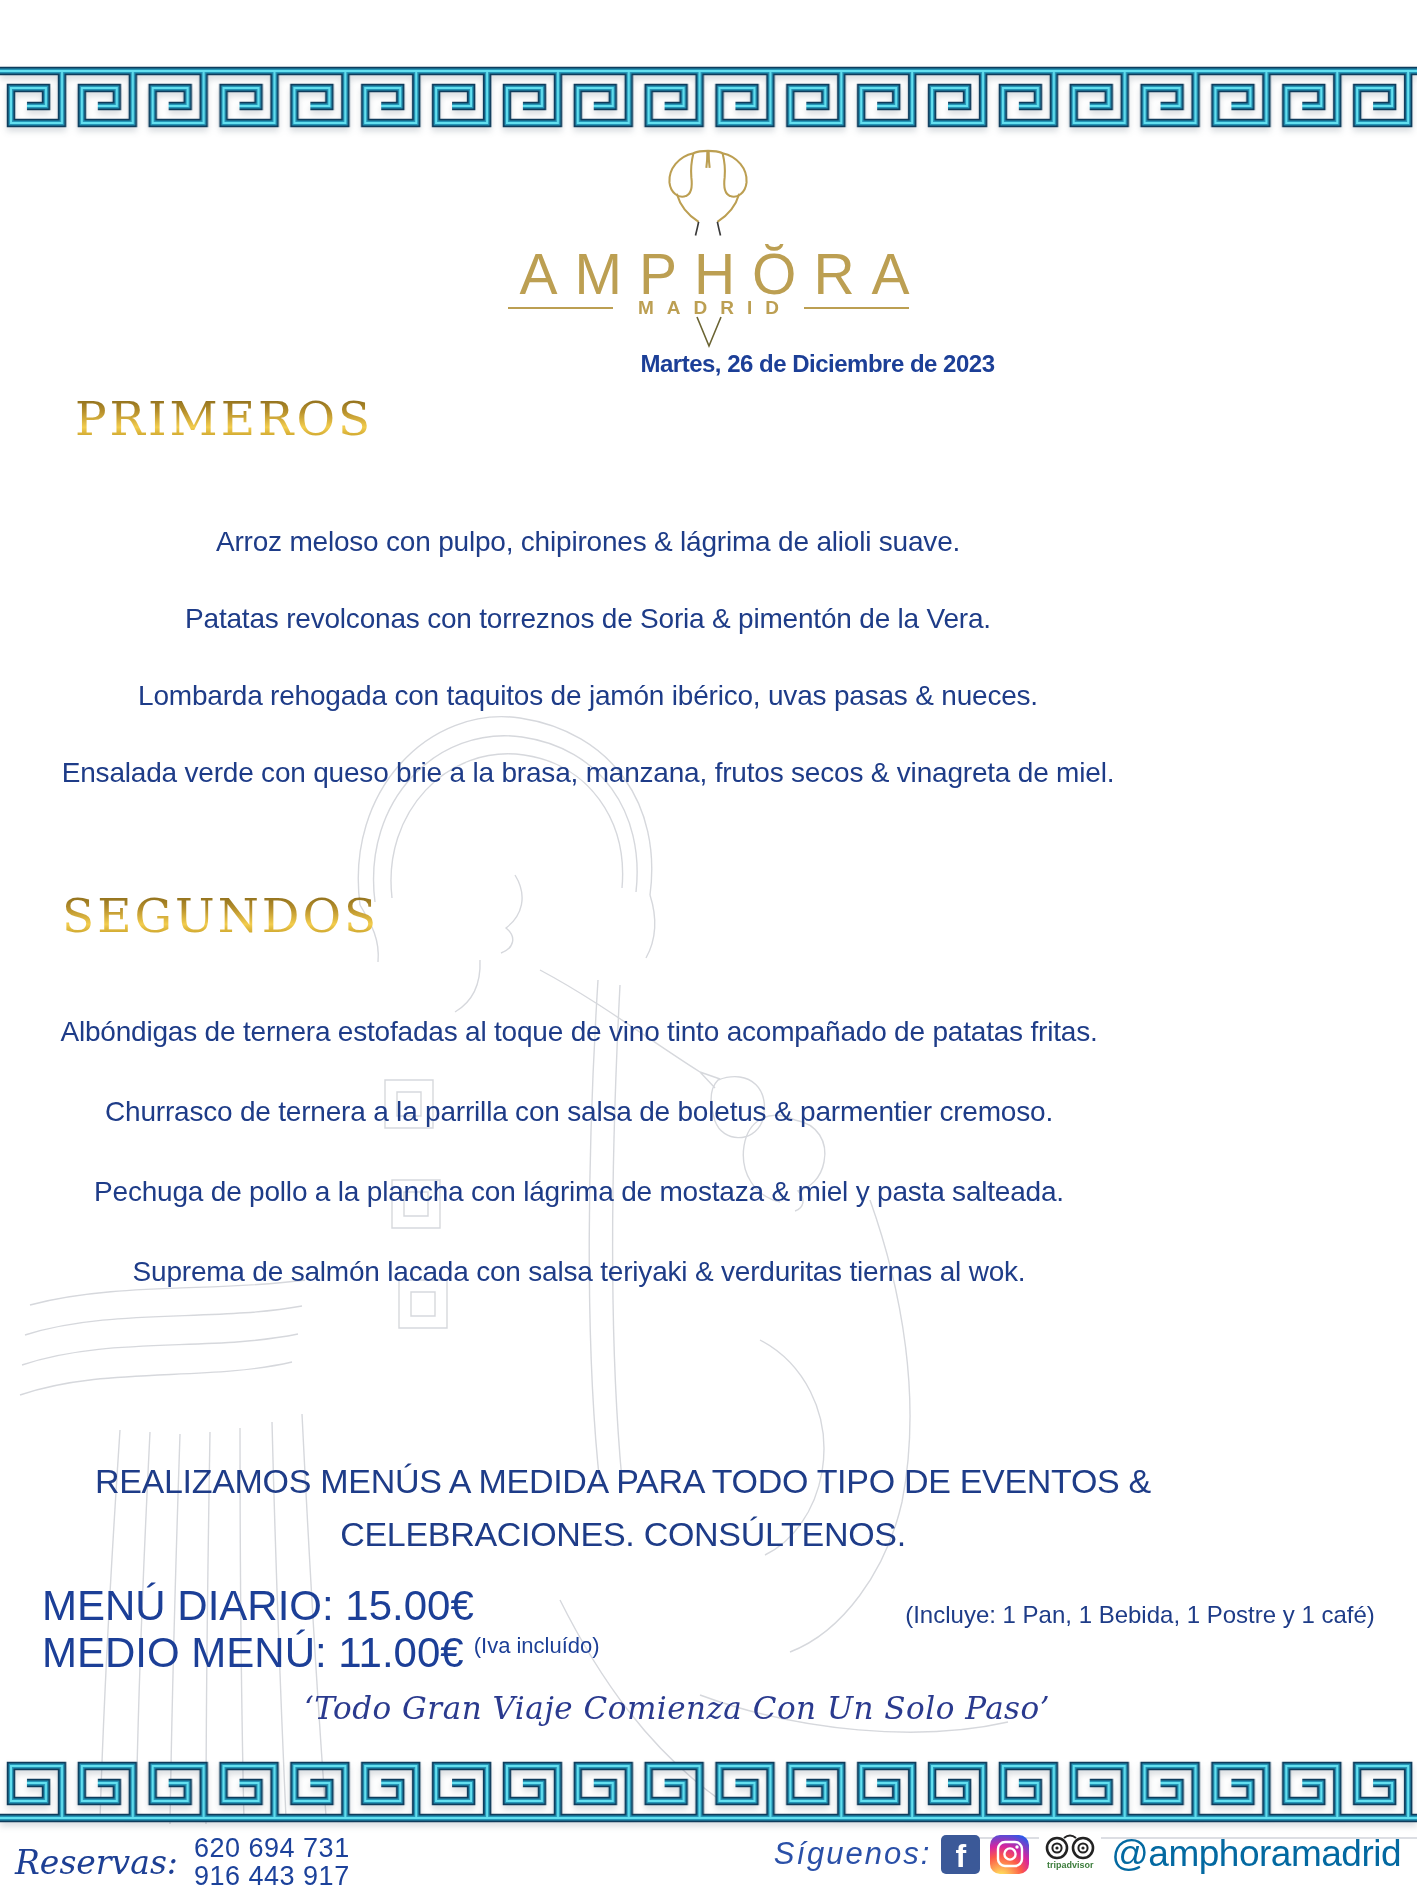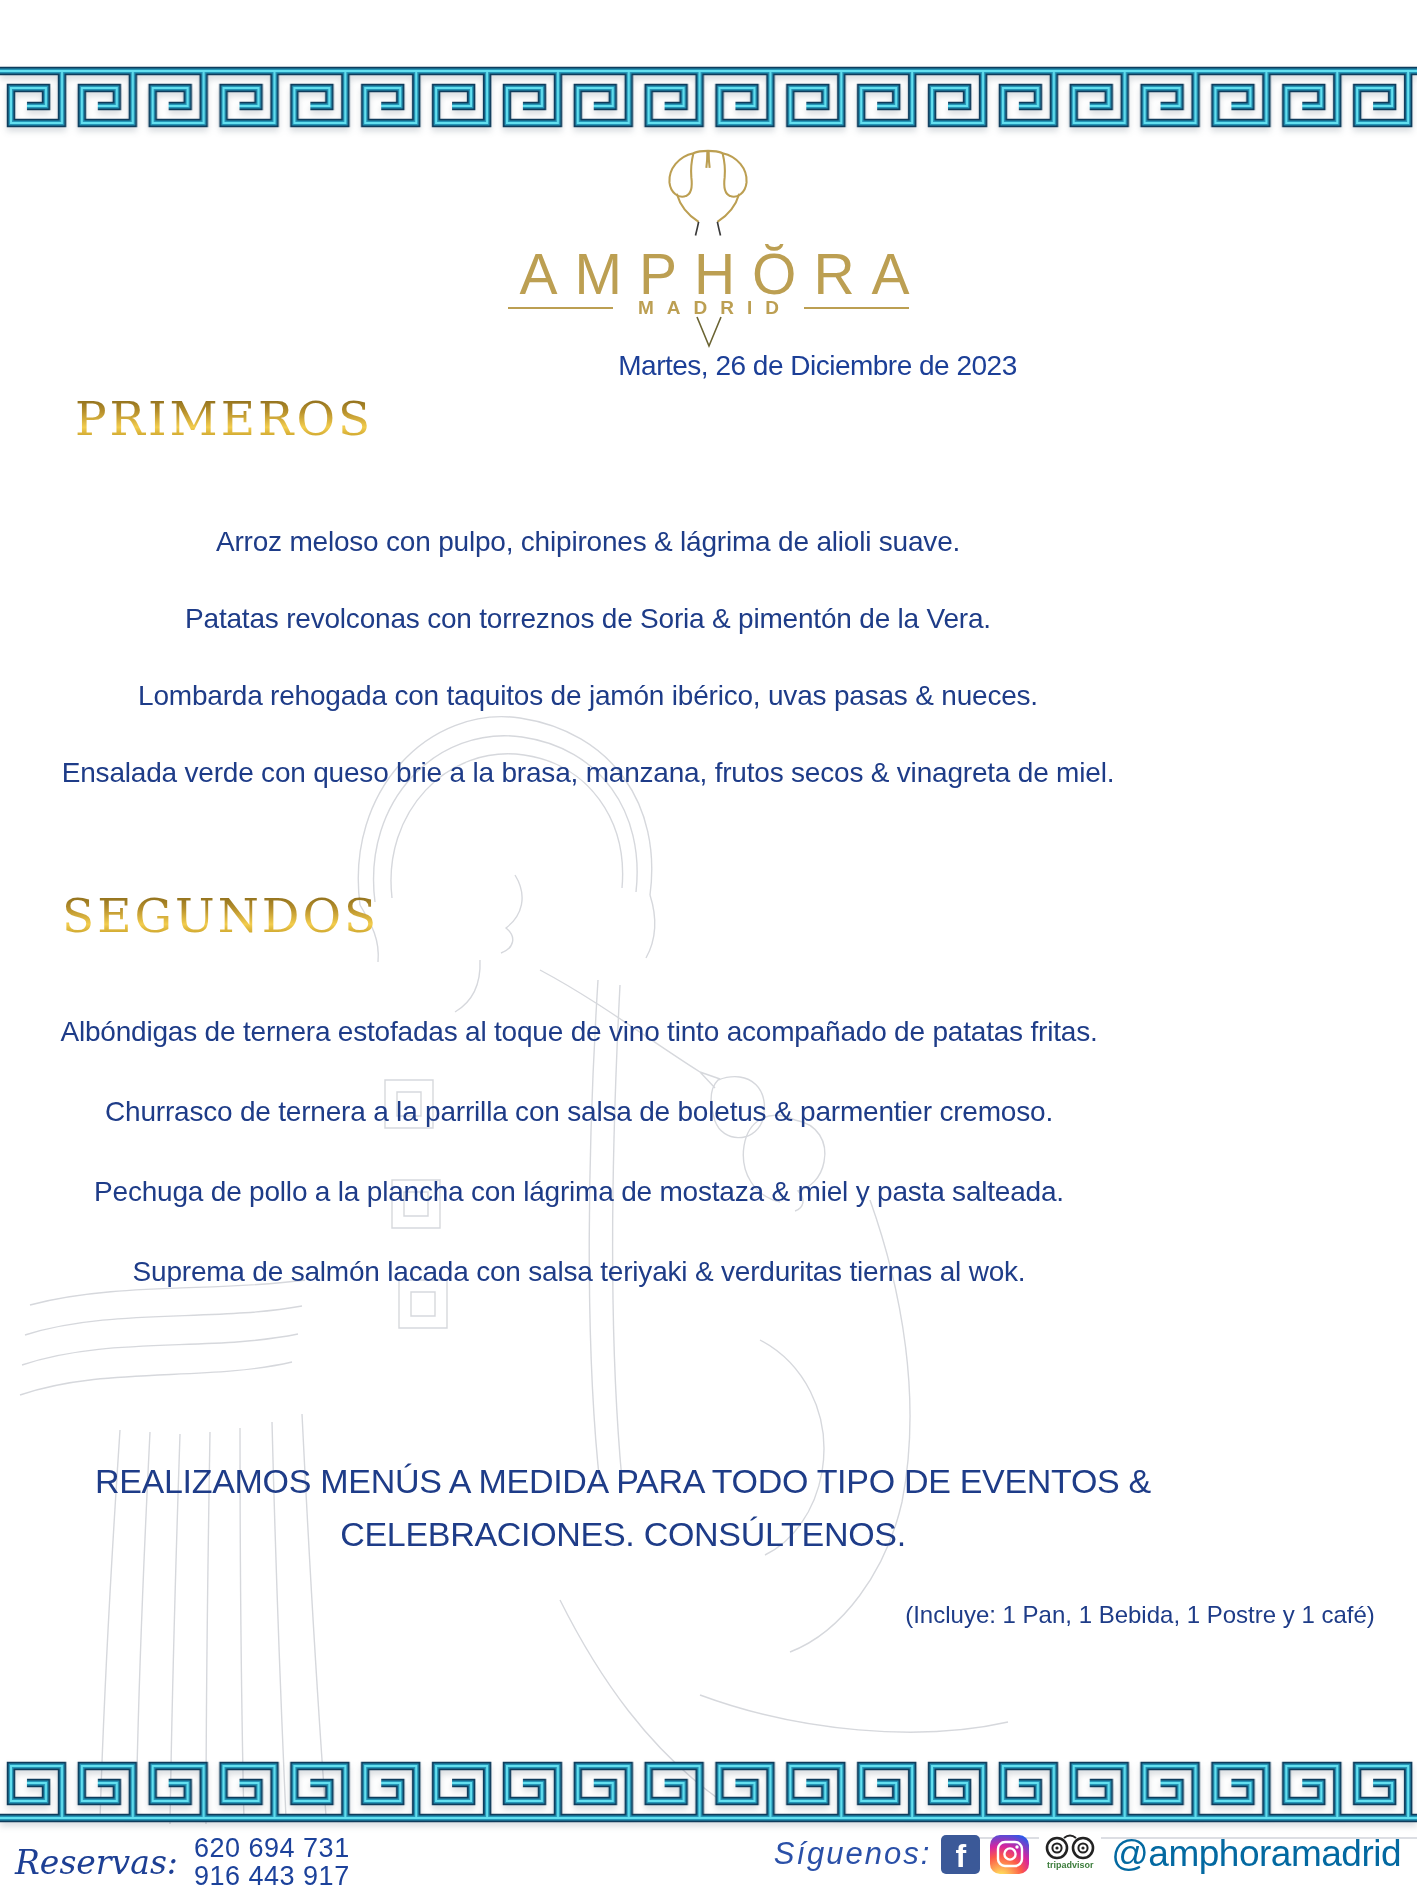--- a/index.html
+++ b/index.html
@@ -21,21 +21,21 @@
     position:absolute; left:0; top:241px; width:1417px; text-align:center;
     font-size:57px; font-weight:400; letter-spacing:17px; color:#bc9f52; text-indent:17px;padding-left:12px;
   }
   .brand-sub { position:absolute; left:508px; top:297px; width:401px; display:flex; align-items:center; gap:12px; }
   .brand-sub .rule { flex:1; height:2.5px; background:#bc9f52; }
   .brand-city { font-size:19px; font-weight:600; letter-spacing:13px; text-indent:13px; color:#bc9f52; white-space:nowrap; }
   .brand-chevron { position:absolute; left:694px; top:315px; width:30px; height:34px; }
   
   .date-line {
     position:absolute; left:218px; top:350px; width:1199px; text-align:center;
-    font-size:28px; font-weight:400; letter-spacing:-.5px; color:#1c3f97;
+    font-size:24px; font-weight:700; letter-spacing:-.5px; color:#1c3f97;
   }
   .section-title {
     position:absolute; font-family:"DejaVu Serif", serif; font-size:47px; letter-spacing:3px;
     color:#a9821e;
     background:linear-gradient(to bottom,#7c6016 4%, #b8912c 38%, #f3cd4e 66%, #caa22c 84%, #7c6016 100%);
     -webkit-background-clip:text; background-clip:text; -webkit-text-fill-color:transparent;
   }
   .title-primeros { left:75px; top:391px; }
   .title-segundos { left:62px; top:888px; }
   .menu-list { position:absolute; text-align:center; color:#1e3c88; font-size:28px; letter-spacing:-.2px; }
@@ -169,22 +169,27 @@
     <div>Churrasco de ternera a la parrilla con salsa de boletus &amp; parmentier cremoso.</div>
     <div>Pechuga de pollo a la plancha con lágrima de mostaza &amp; miel y pasta salteada.</div>
     <div>Suprema de salmón lacada con salsa teriyaki &amp; verduritas tiernas al wok.</div>
   </div>
 
   <div class="events-note">
     <div>REALIZAMOS MENÚS A MEDIDA PARA TODO TIPO DE EVENTOS &amp;</div>
     <div>CELEBRACIONES. CONSÚLTENOS.</div>
   </div>
 
+  <div class="pricing">
+    <div><span>MENÚ DIARIO:</span> <span>15.00€</span></div>
+    <div><span>MEDIO MENÚ:</span> <span>11.00€</span><span class="vat-note">(Iva incluído)</span></div>
+  </div>
   <div class="includes-note">(Incluye: 1 Pan, 1 Bebida, 1 Postre y 1 café)</div>
 
+  <div class="quote">‘Todo Gran Viaje Comienza Con Un Solo Paso’</div>
 
   <svg class="meander bottom" viewBox="0 0 1417 70" preserveAspectRatio="none">
     <rect width="1417" height="70" fill="url(#gk)"></rect>
   </svg>
 
   <div class="footer-left">
     <div class="reservas-label">Reservas:</div>
     <div class="phones">
       <span>620 694 731</span>
       <span>916 443 917</span>

